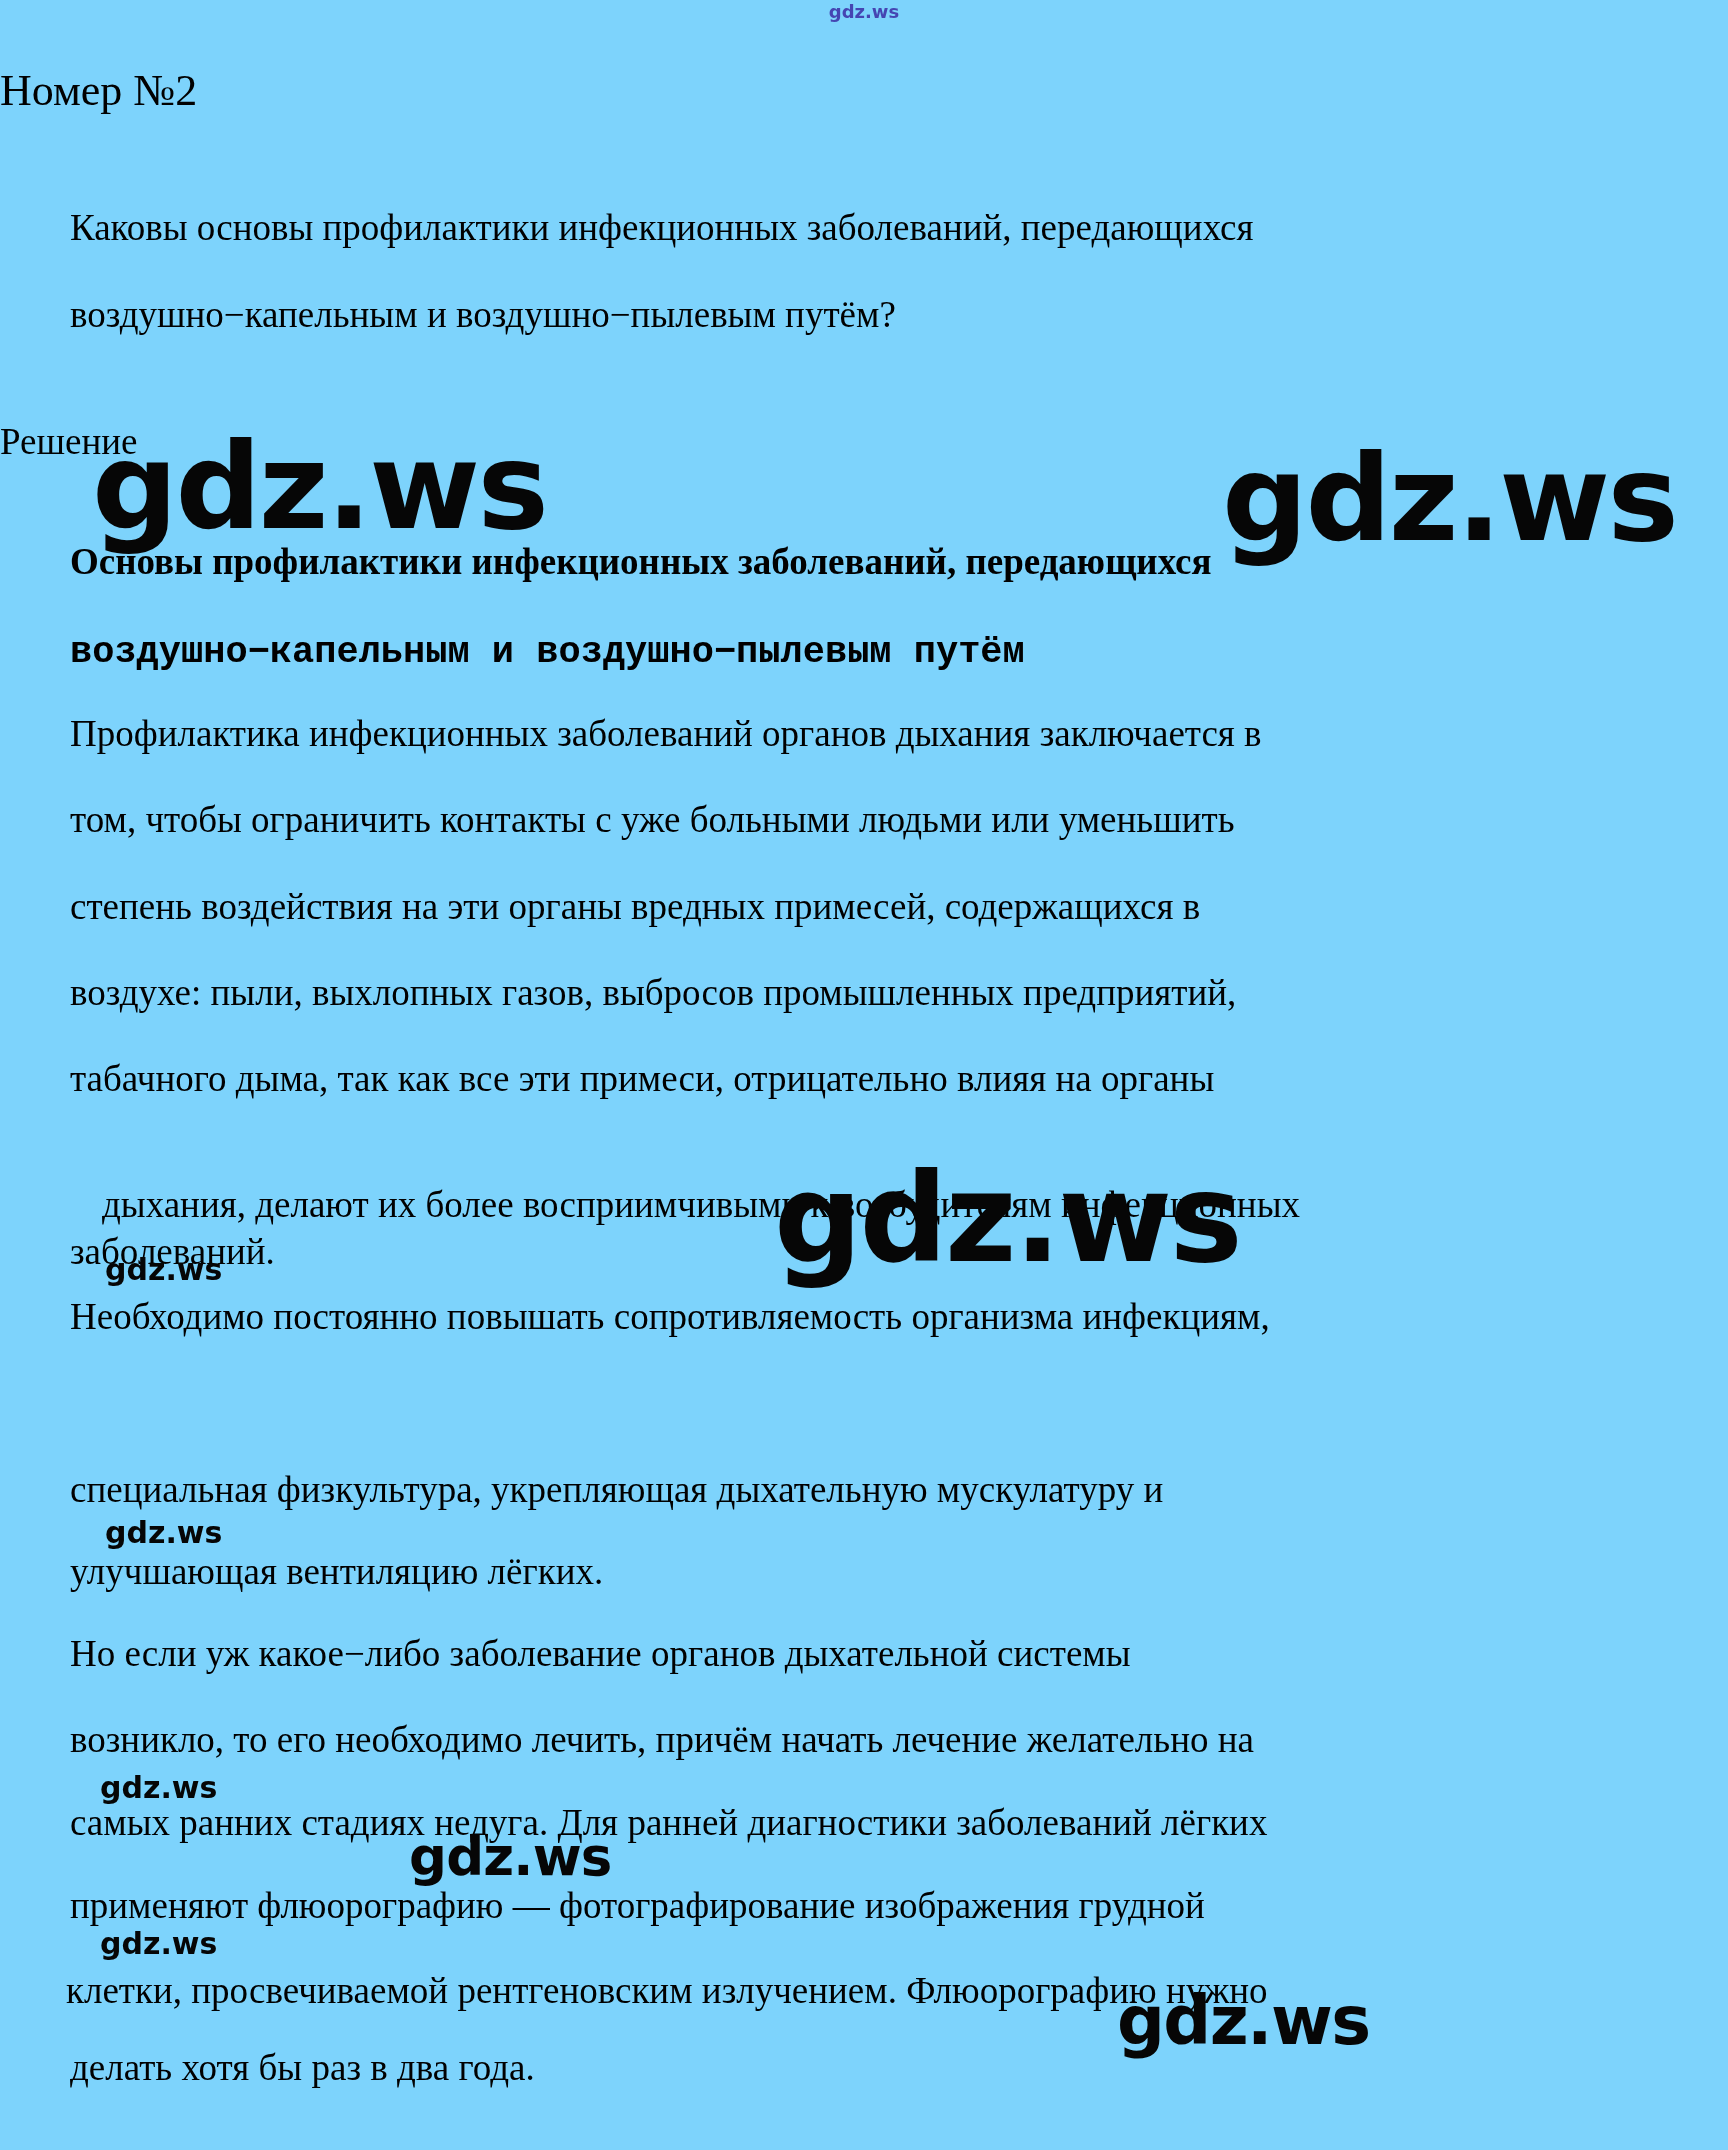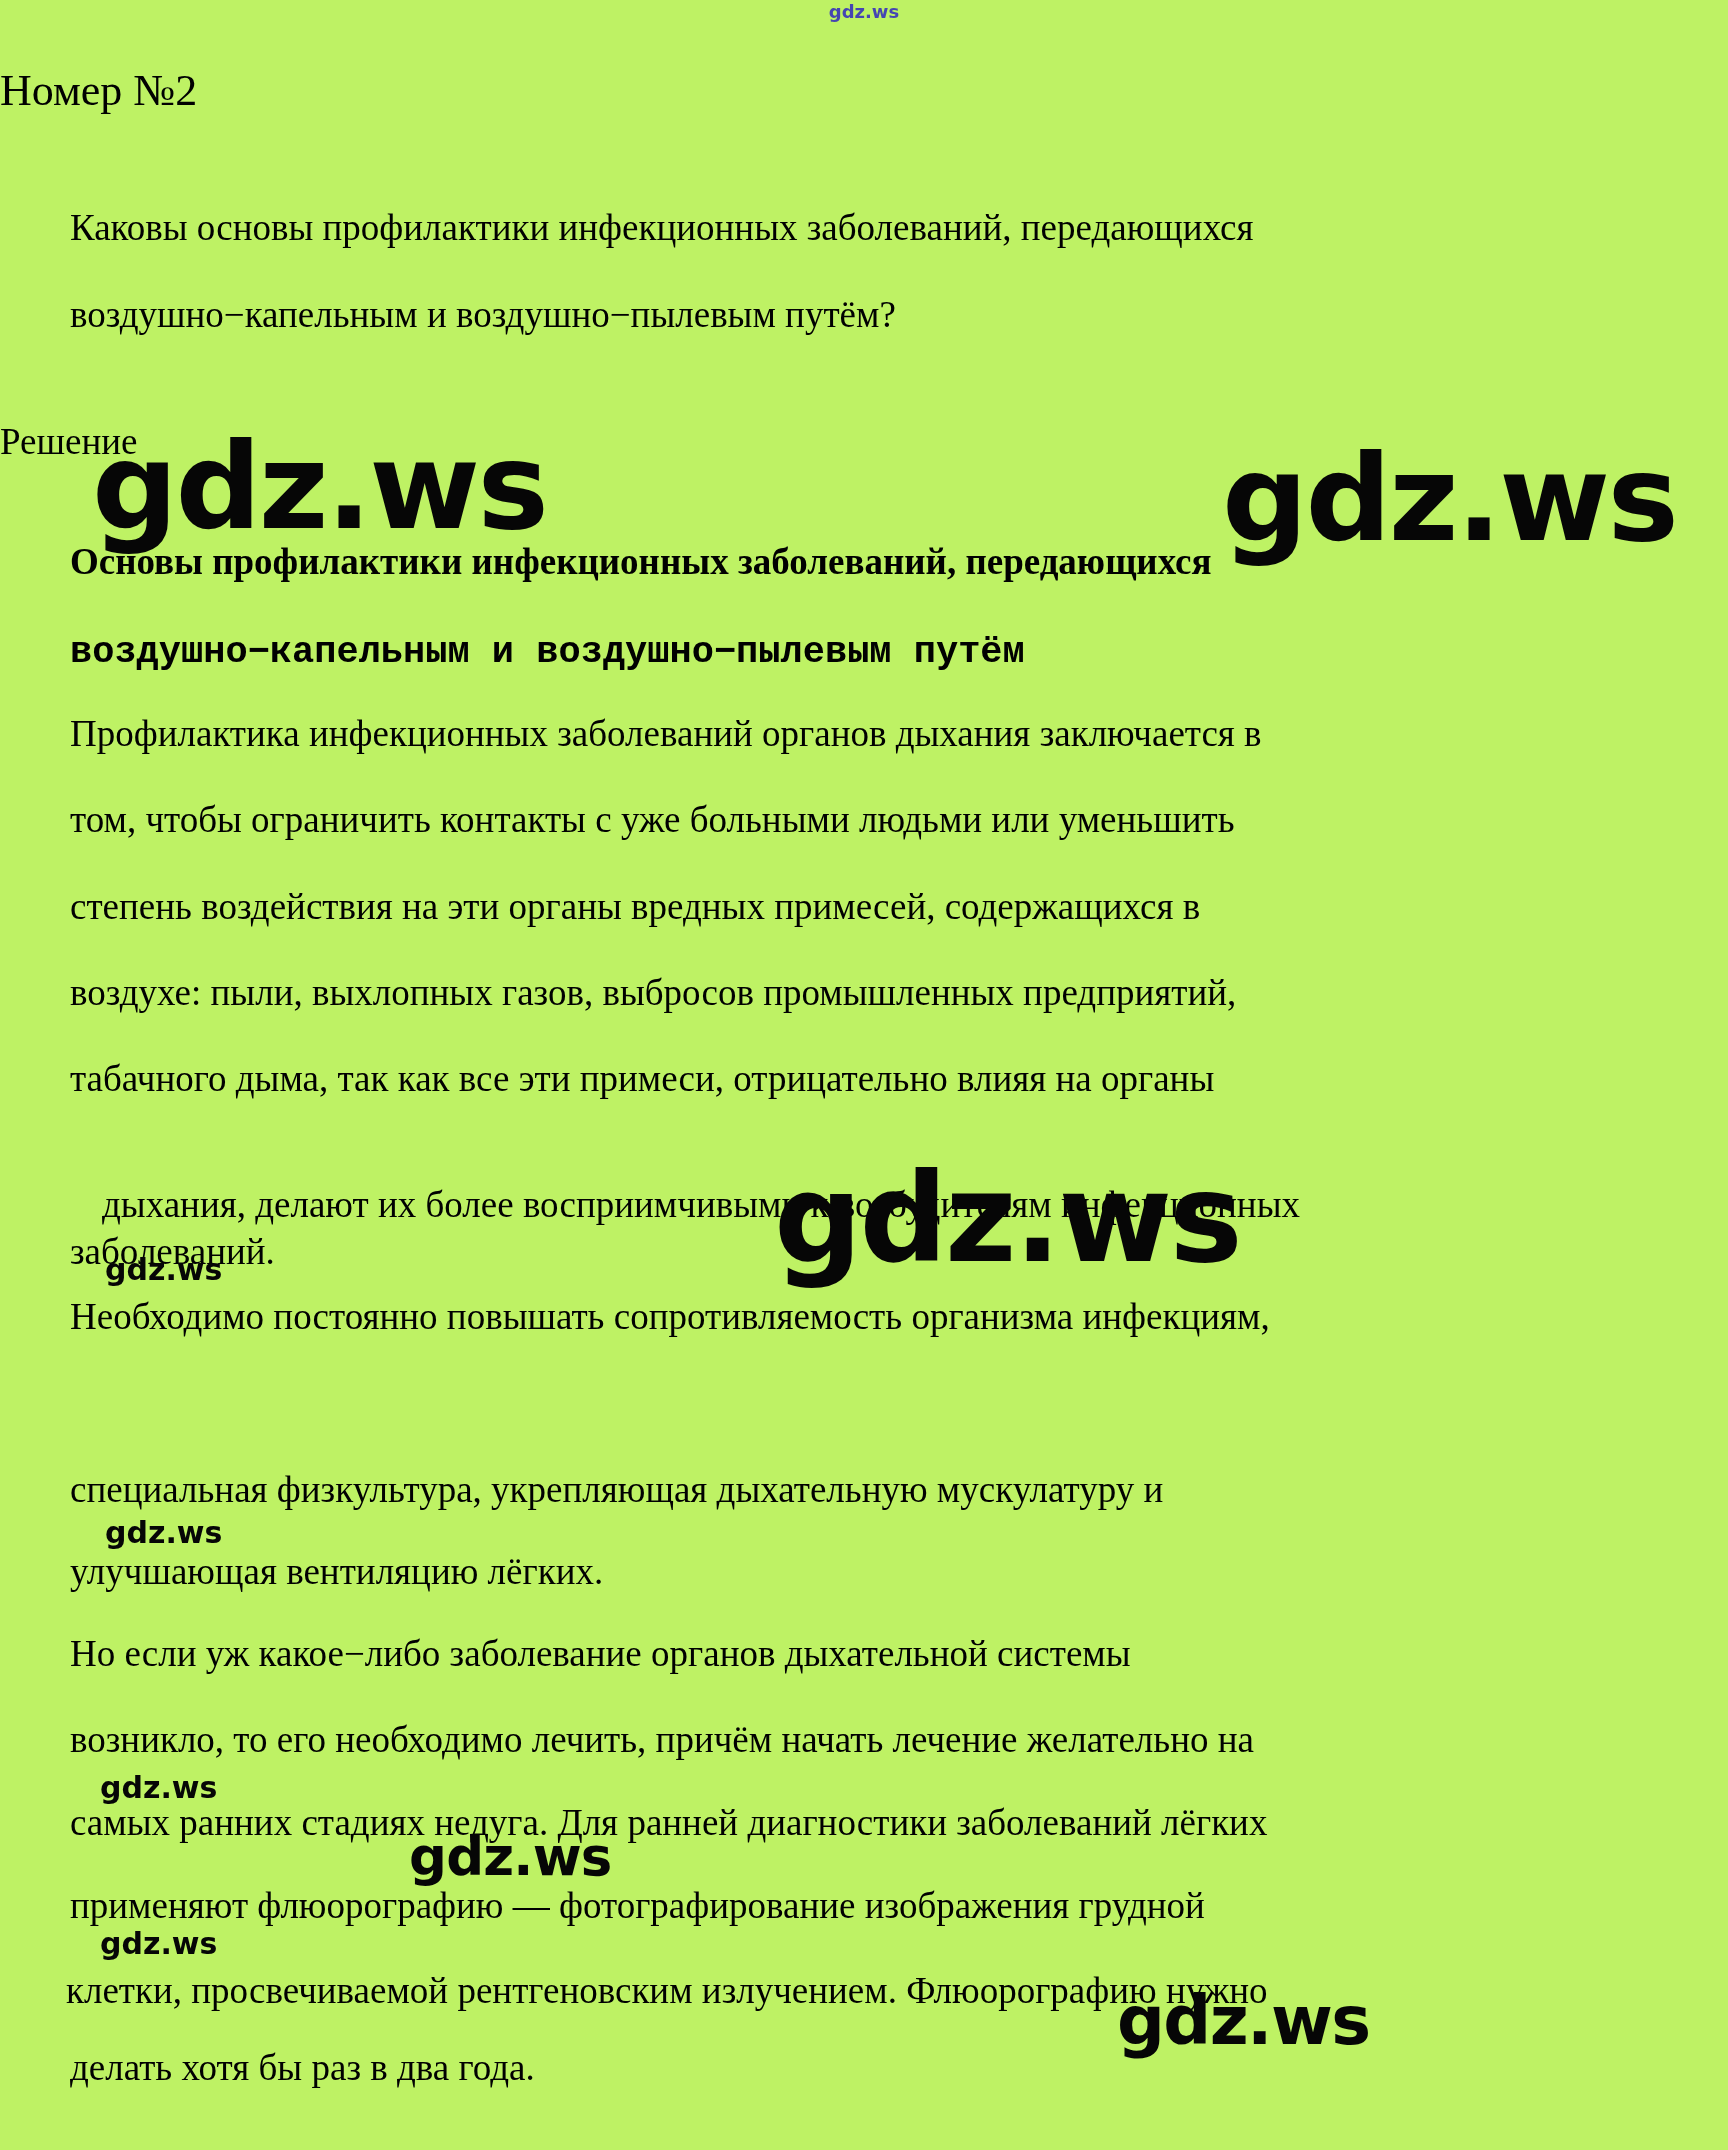--- a/index.html
+++ b/index.html
@@ -4,21 +4,21 @@
 <style>
   html, body {
     margin: 0;
     padding: 0;
     background: #ffffff;
   }
   .page {
     position: relative;
     width: 1728px;
     height: 2151px;
-    background: #bef264;
+    background: #7dd3fc;
     overflow: hidden;
     font-family: "Liberation Serif", serif;
     color: #000000;
   }
   .line {
     position: absolute;
     white-space: nowrap;
     font-family: "Liberation Serif", serif;
     font-size: 37px;
     line-height: 1.15;

